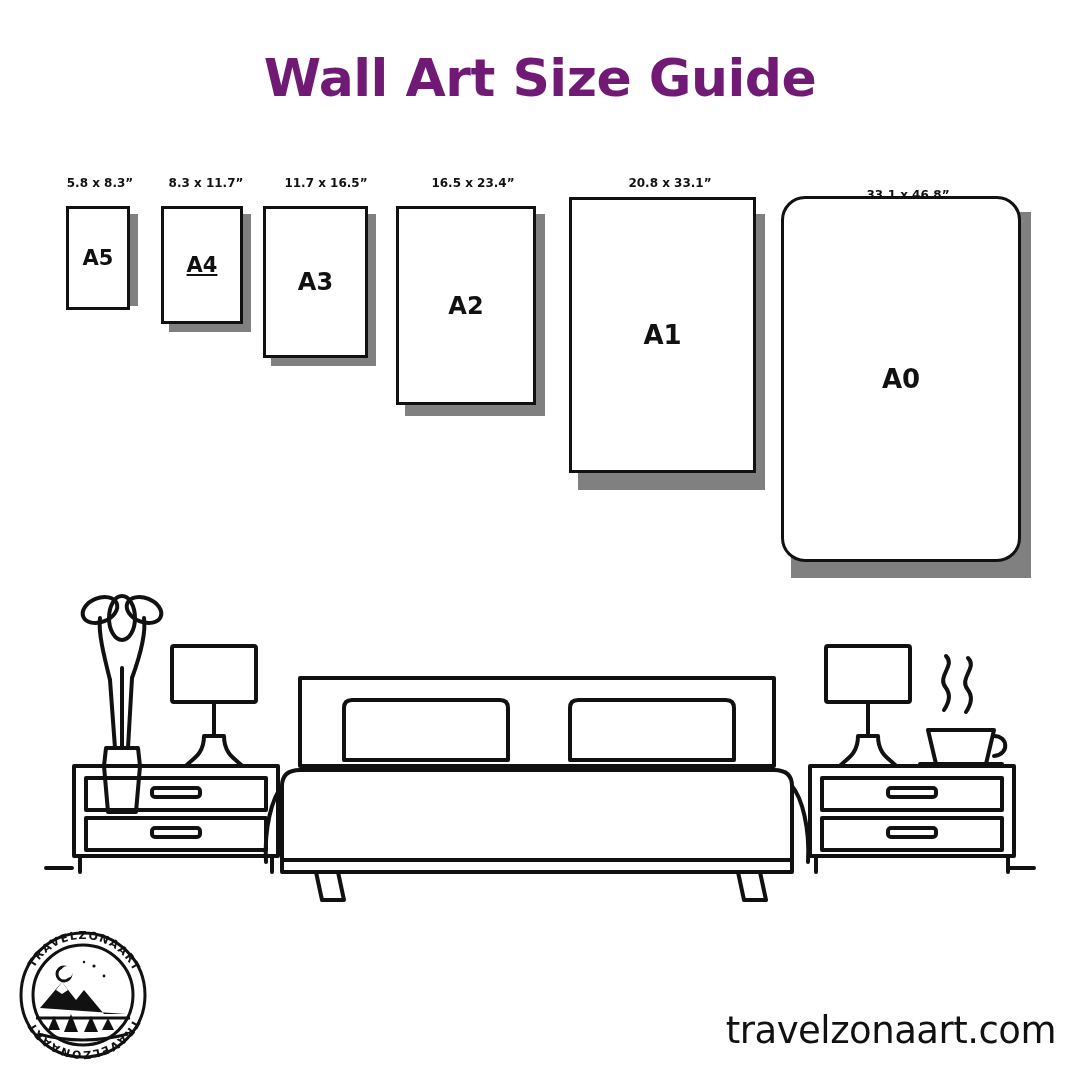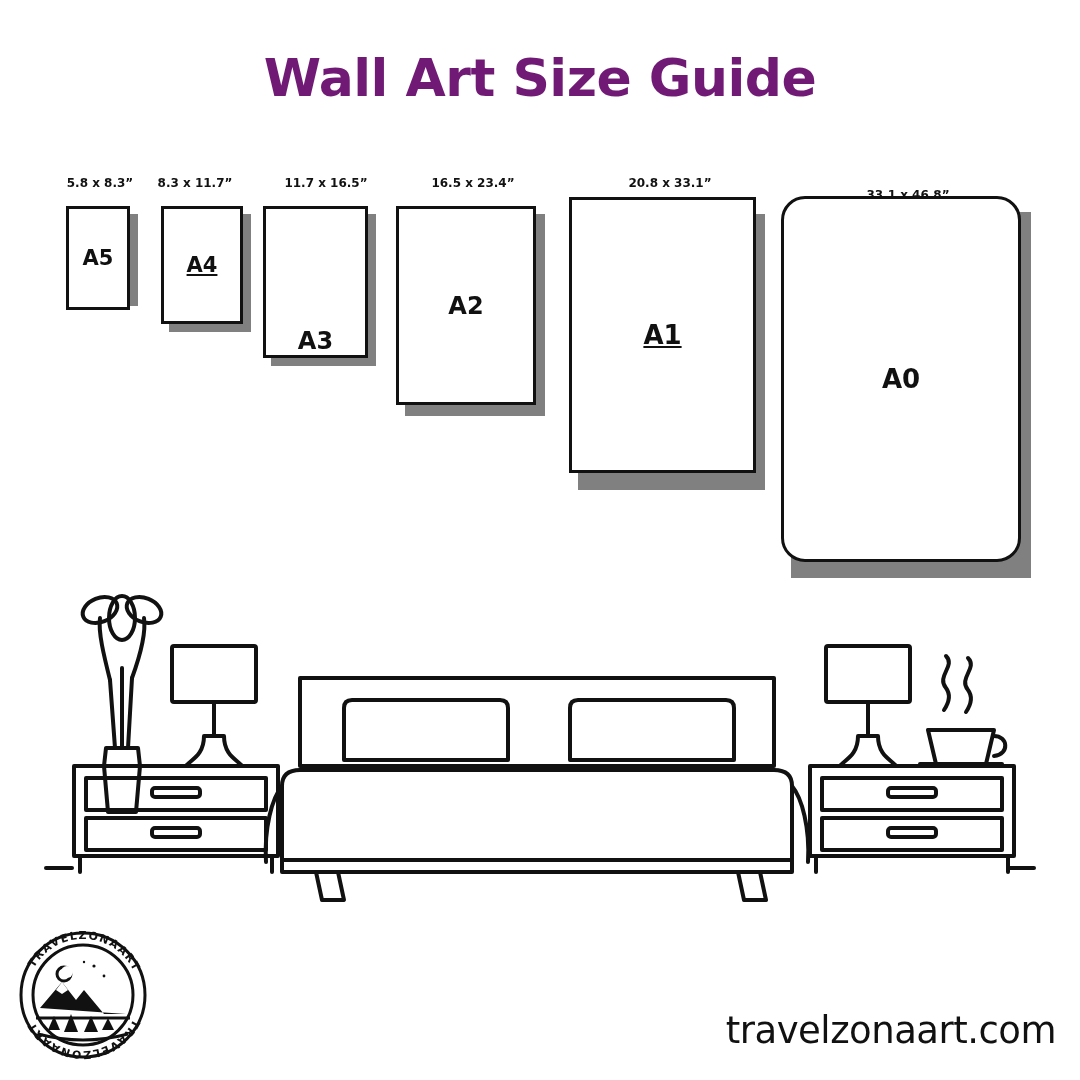--- a/index.html
+++ b/index.html
@@ -106,47 +106,47 @@
 
   <div class="size-item">
     <div class="size-dims" style="left:55px; top:176px; width:90px;">5.8 x 8.3”</div>
     <div class="frame-shadow" style="left:74px; top:214px; width:64px; height:92px;"></div>
     <div class="frame-box" style="left:66px; top:206px; width:64px; height:104px;">
       <span class="frame-label sm">A5</span>
     </div>
   </div>
 
   <div class="size-item">
-    <div class="size-dims" style="left:140px; top:176px; width:110px;">8.3 x 11.7”</div>
+    <div class="size-dims" style="left:151px; top:176px; width:110px;">8.3 x 11.7”</div>
     <div class="frame-shadow" style="left:169px; top:214px; width:82px; height:118px;"></div>
     <div class="frame-box" style="left:161px; top:206px; width:82px; height:118px;text-decoration:underline;">
       <span class="frame-label sm">A4</span>
     </div>
   </div>
 
   <div class="size-item">
     <div class="size-dims" style="left:262px; top:176px; width:128px;">11.7 x 16.5”</div>
     <div class="frame-shadow" style="left:271px; top:214px; width:105px; height:152px;"></div>
-    <div class="frame-box" style="left:263px; top:206px; width:105px; height:152px;align-items:flex-end;">
+    <div class="frame-box" style="left:263px; top:206px; width:105px; height:152px;">
       <span class="frame-label md">A3</span>
     </div>
   </div>
 
   <div class="size-item">
     <div class="size-dims" style="left:404px; top:176px; width:138px;">16.5 x 23.4”</div>
     <div class="frame-shadow" style="left:405px; top:214px; width:140px; height:202px;"></div>
     <div class="frame-box" style="left:396px; top:206px; width:140px; height:199px;">
       <span class="frame-label md">A2</span>
     </div>
   </div>
 
   <div class="size-item">
     <div class="size-dims" style="left:600px; top:176px; width:140px;">20.8 x 33.1”</div>
     <div class="frame-shadow" style="left:578px; top:214px; width:187px; height:276px;"></div>
-    <div class="frame-box" style="left:569px; top:197px; width:187px; height:276px;text-decoration:underline;">
+    <div class="frame-box" style="left:569px; top:197px; width:187px; height:276px;">
       <span class="frame-label lg">A1</span>
     </div>
   </div>
 
   <div class="size-item">
     <div class="size-dims" style="left:832px; top:188px; width:152px;">33.1 x 46.8”</div>
     <div class="frame-shadow" style="left:791px; top:212px; width:240px; height:366px;"></div>
     <div class="frame-box" style="left:781px; top:196px; width:240px; height:366px;border-radius:24px;">
       <span class="frame-label lg">A0</span>
     </div>

